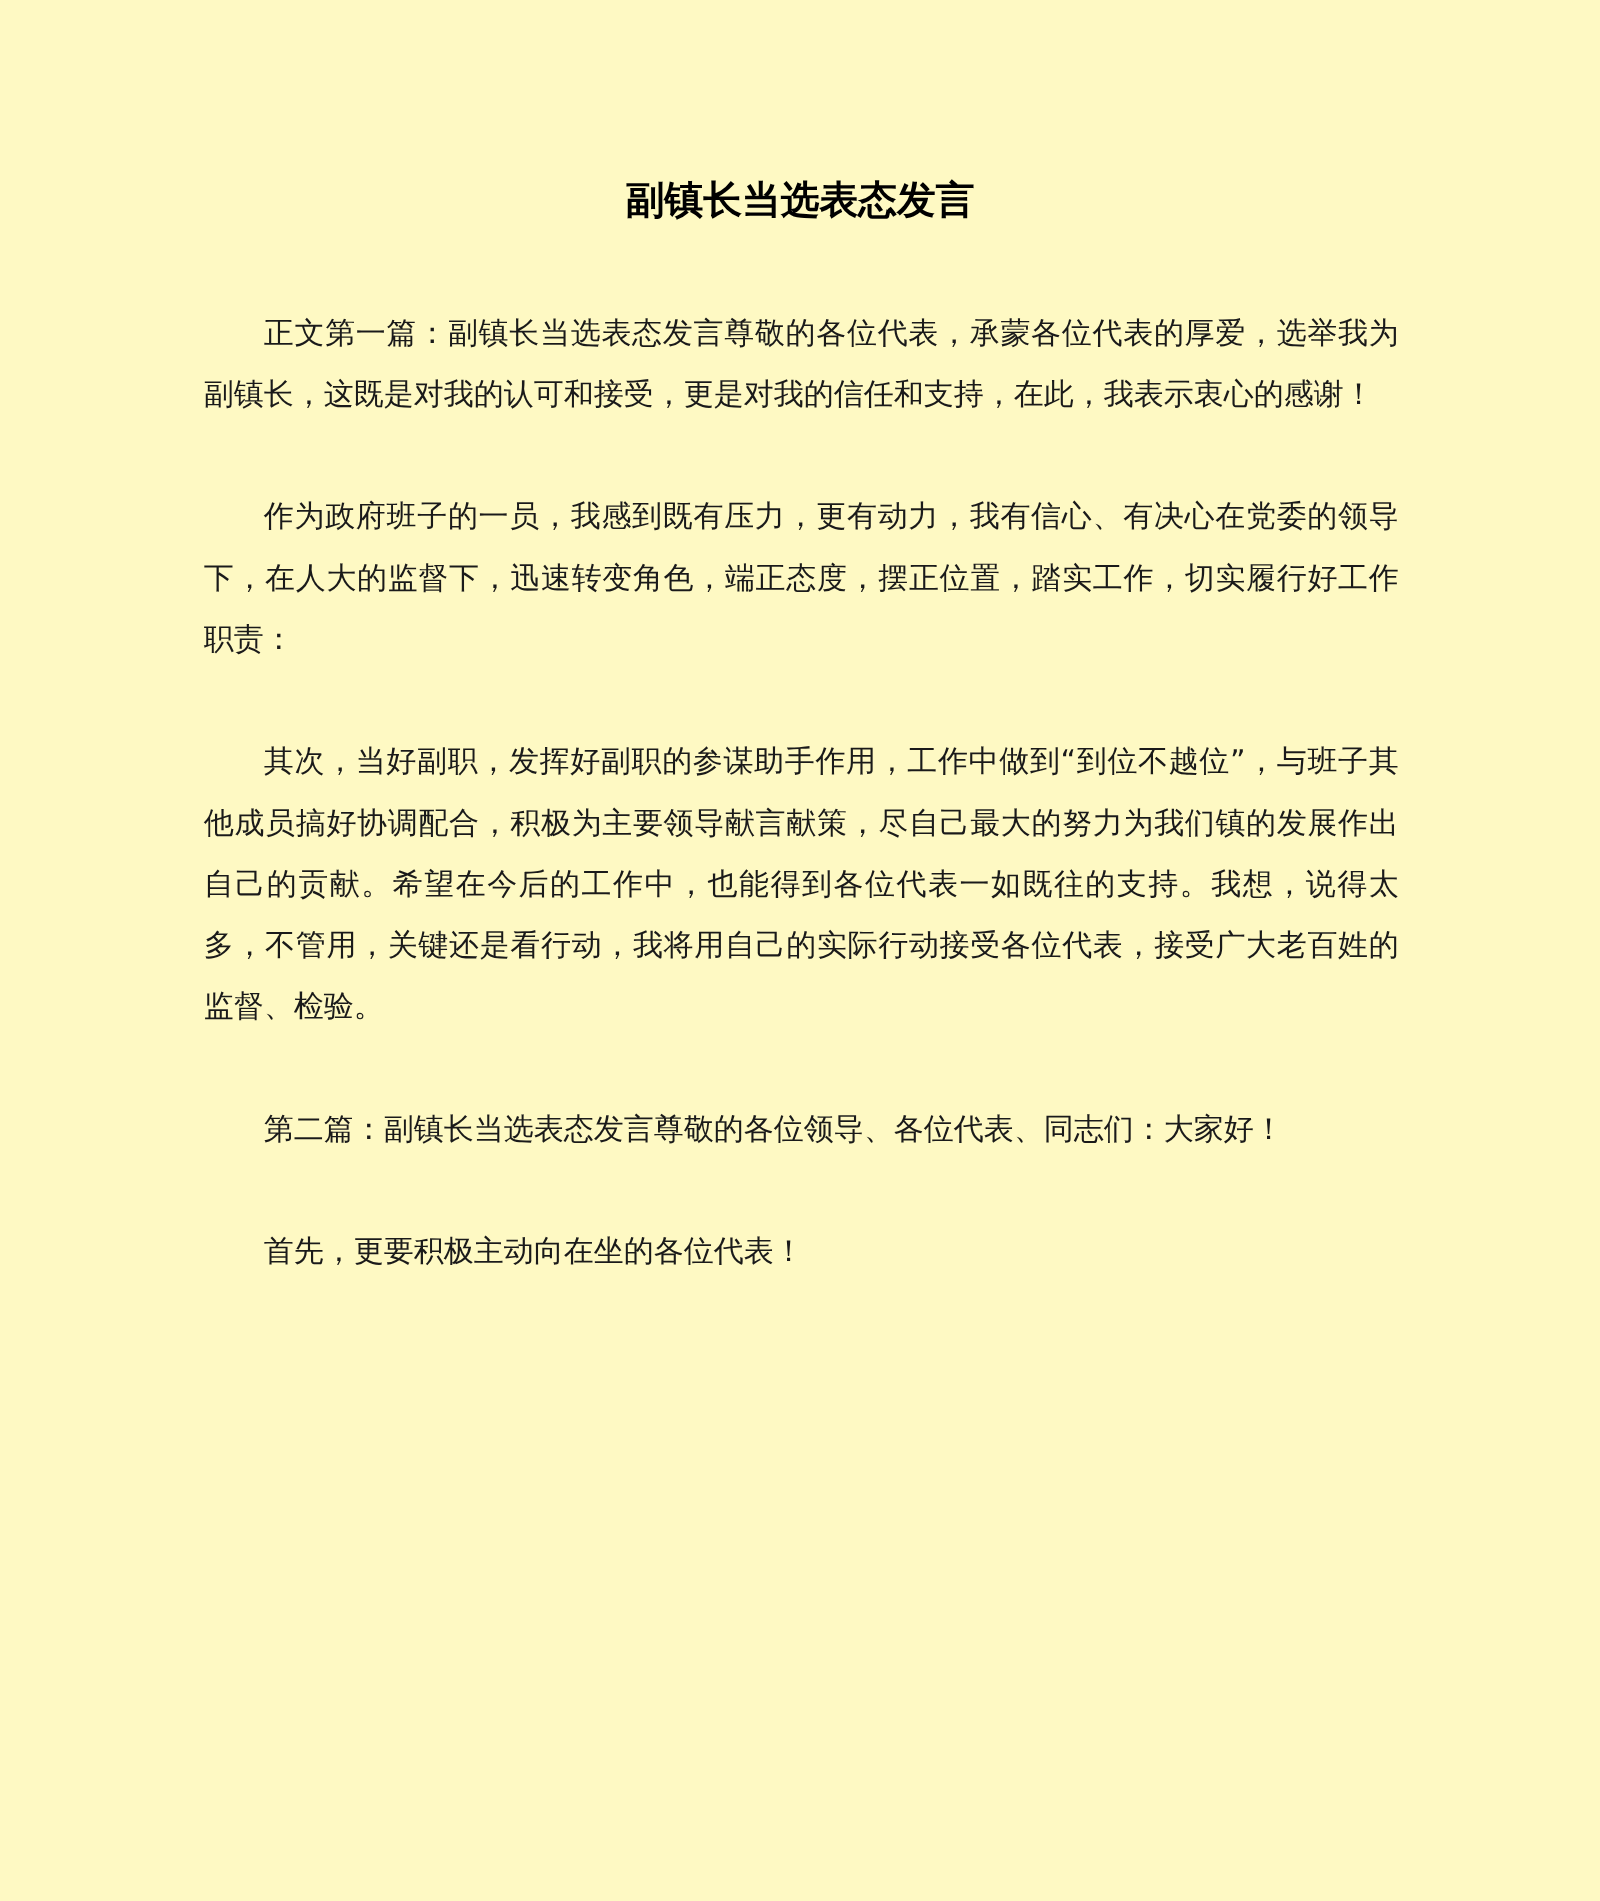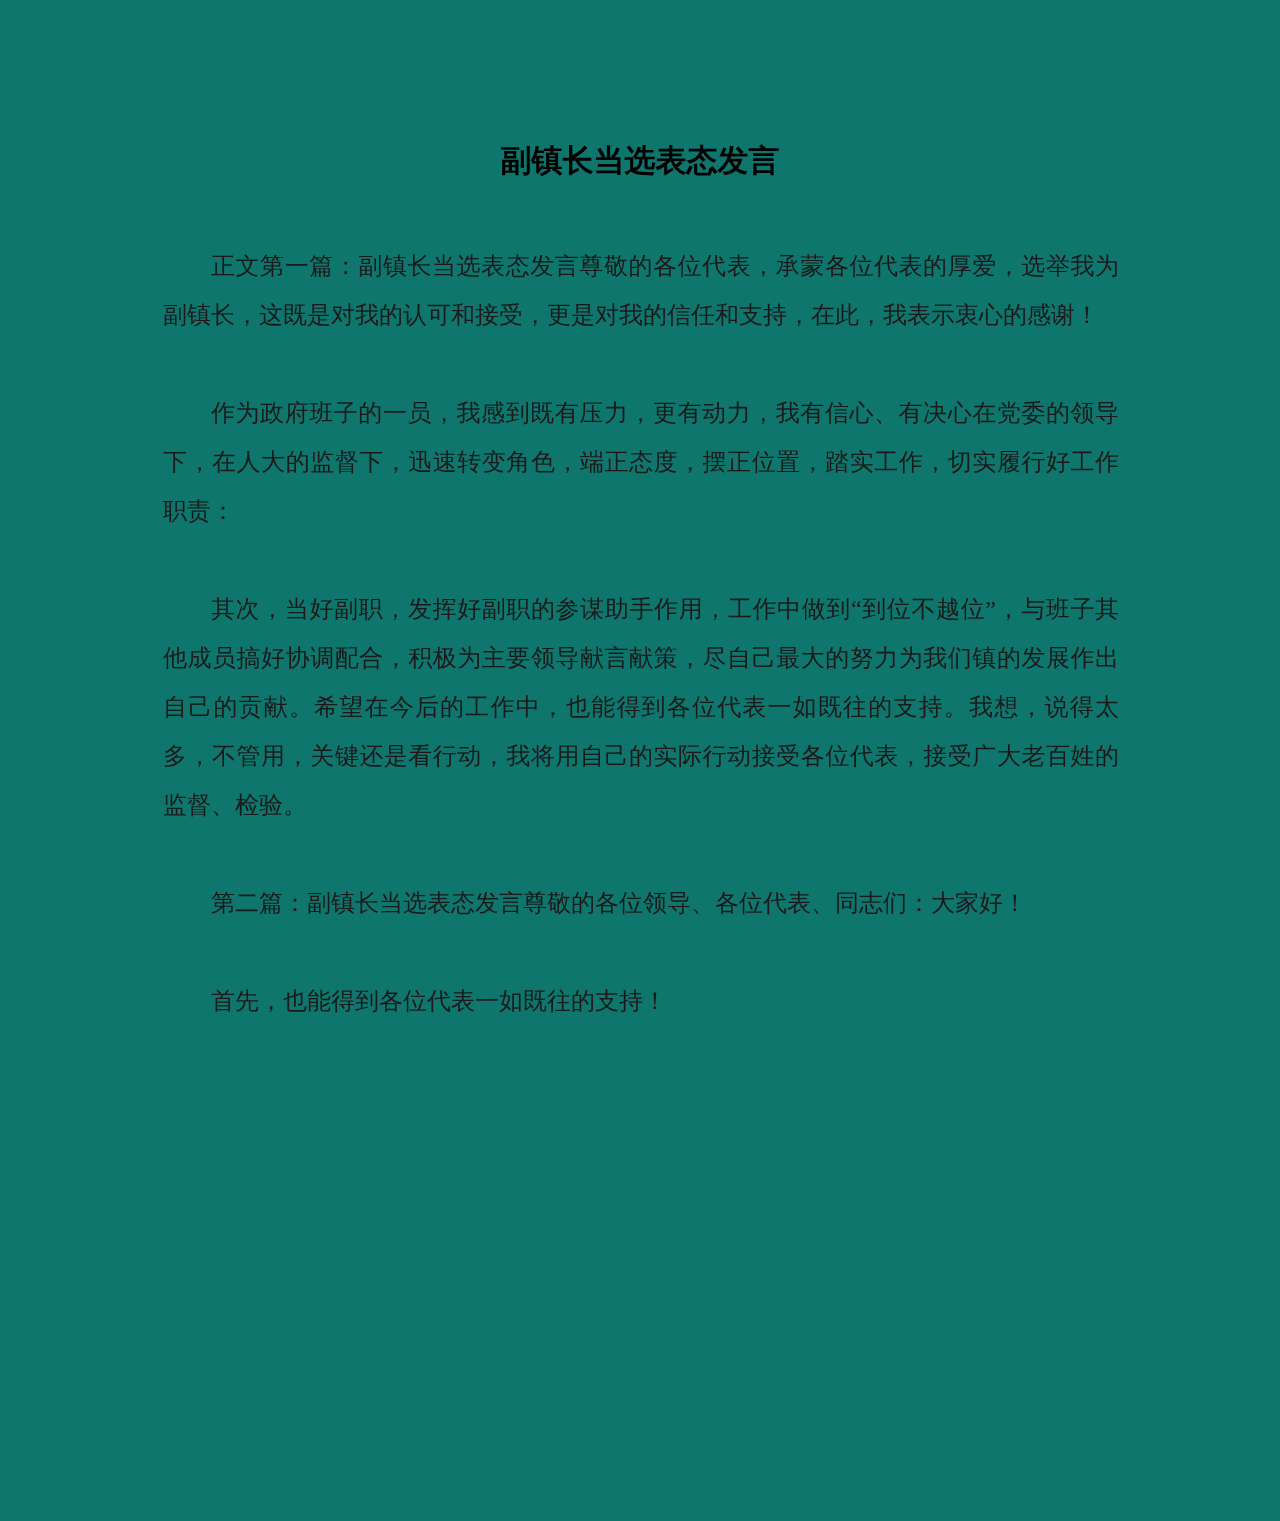--- a/index.html
+++ b/index.html
@@ -14,21 +14,21 @@
       overflow: hidden;
       font-family: "DejaVu Sans", "Liberation Sans", sans-serif;
       color: #1a1a1a;
     }
     .page {
       position: absolute;
       left: 0;
       top: 0;
       width: 1280px;
       height: 1521px;
-      background: #0f766e;
+      background: #fef9c3;
     }
     .title {
       position: absolute;
       top: 136px;
       left: 0;
       width: 1280px;
       text-align: center;
       font-size: 31px;
       font-weight: bold;
       line-height: 48px;
@@ -42,32 +42,31 @@
       width: 956px;
     }
     .para {
       margin: 0 0 49px 0;
       font-size: 24px;
       line-height: 49px;
       text-indent: 48px;
       text-align: justify;
       text-justify: inter-character;
       word-break: break-all;
-      font-family: Liberation Serif, serif;
     }
     .para.last {
       margin-bottom: 0;
     }
   </style>
 </head>
 <body>
 
 <div class="page">
   <div class="title">副镇长当选表态发言</div>
 
   <div class="body">
     <p class="para">正文第一篇：副镇长当选表态发言尊敬的各位代表，承蒙各位代表的厚爱，选举我为副镇长，这既是对我的认可和接受，更是对我的信任和支持，在此，我表示衷心的感谢！</p>
     <p class="para">作为政府班子的一员，我感到既有压力，更有动力，我有信心、有决心在党委的领导下，在人大的监督下，迅速转变角色，端正态度，摆正位置，踏实工作，切实履行好工作职责：</p>
     <p class="para">其次，当好副职，发挥好副职的参谋助手作用，工作中做到“到位不越位”，与班子其他成员搞好协调配合，积极为主要领导献言献策，尽自己最大的努力为我们镇的发展作出自己的贡献。希望在今后的工作中，也能得到各位代表一如既往的支持。我想，说得太多，不管用，关键还是看行动，我将用自己的实际行动接受各位代表，接受广大老百姓的监督、检验。</p>
     <p class="para">第二篇：副镇长当选表态发言尊敬的各位领导、各位代表、同志们：大家好！</p>
-    <p class="para last">首先，也能得到各位代表一如既往的支持！</p>
+    <p class="para last">首先，更要积极主动向在坐的各位代表！</p>
   </div>
 </div>
 
 </body></html>

